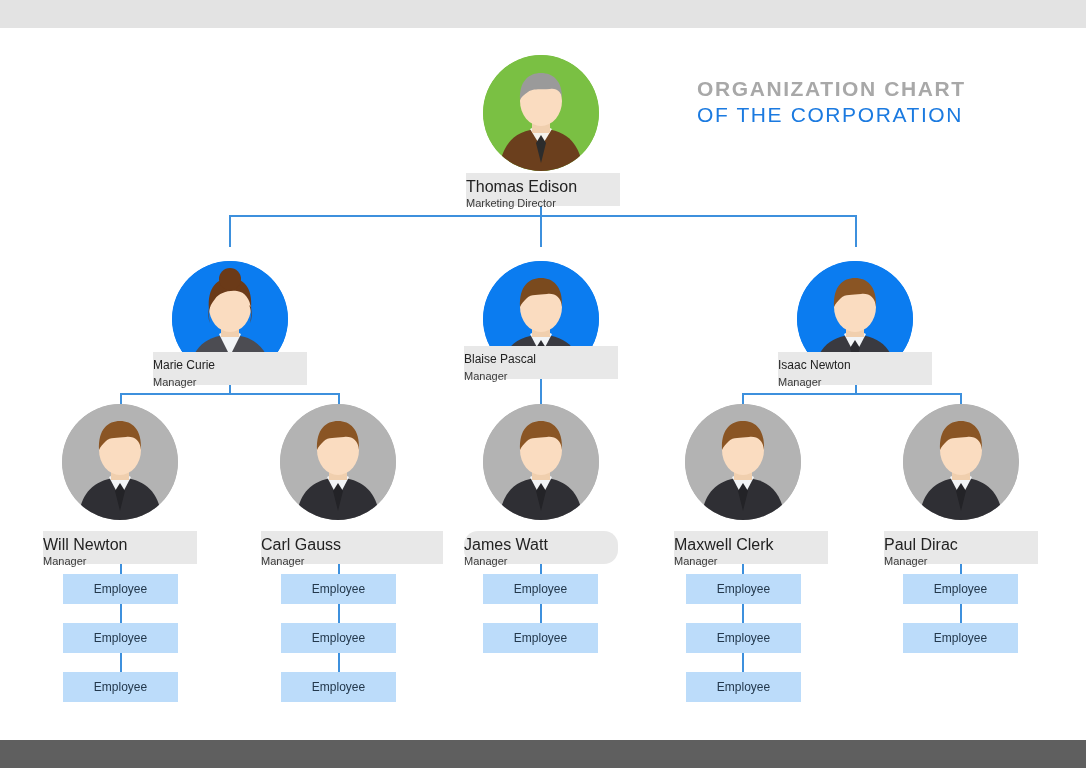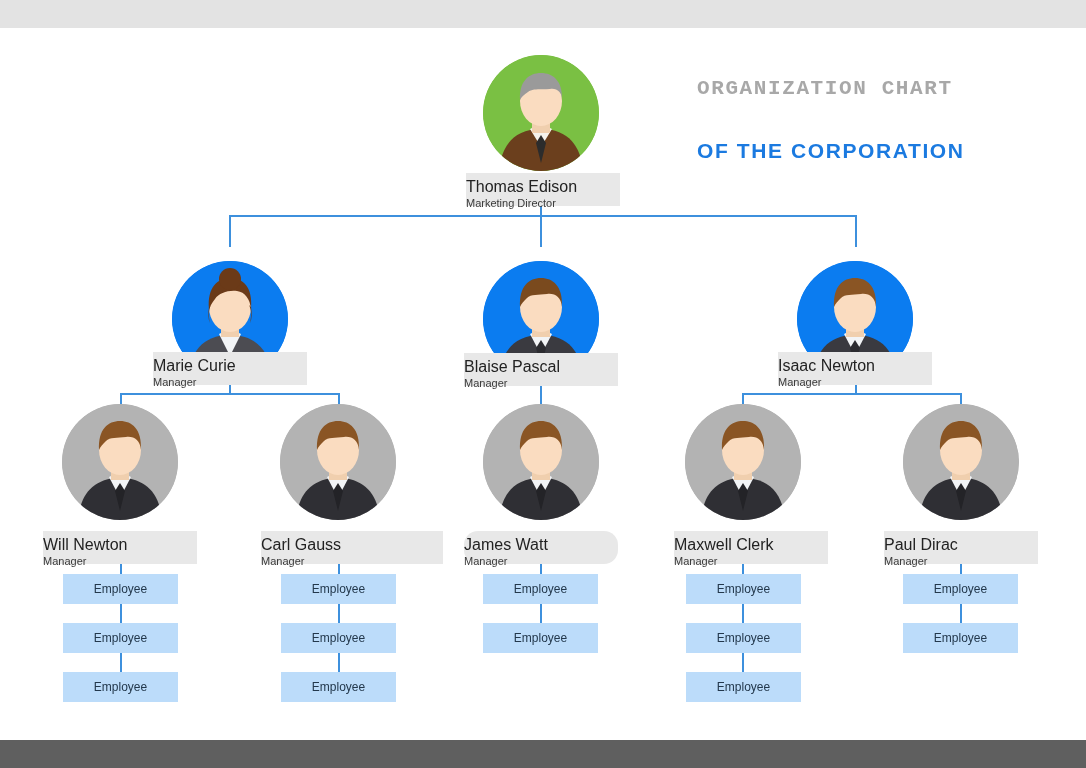--- a/index.html
+++ b/index.html
@@ -45,30 +45,28 @@
     width: 330px;
     text-align: left;
   }
   #chart-title .line1 {
     font-size: 21px;
     font-weight: bold;
     letter-spacing: 1.6px;
     color: #a8a8a8;
     line-height: 26px;
     white-space: nowrap;
-    font-family: Liberation Mono, monospace;
   }
   #chart-title .line2 {
     font-size: 21px;
-    font-weight: bold;
+    font-weight: normal;
     letter-spacing: 1.6px;
     color: #1b7ae0;
     line-height: 26px;
     white-space: nowrap;
-    margin-top: 36px;
   }
 
   
   .conn {
     position: absolute;
     background: #3d90dd;
   }
   .conn.v { width: 2px; }
   .conn.h { height: 2px; }
 
@@ -97,21 +95,21 @@
   .nodelabel .rl {
     display: block;
     color: #3a3a3a;
     font-size: 11px;
     line-height: 14px;
     white-space: nowrap;
   }
 
   
   .lvl0 .nodelabel .nm { font-size: 16px; }
-  .lvl1 .nodelabel .nm { font-size: 16px; }
+  .lvl1 .nodelabel .nm { font-size: 12px; }
   .lvl2 .nodelabel .nm { font-size: 16px; }
 
   
   .emp {
     position: absolute;
     background: #bcdcfa;
     color: #23384c;
     font-size: 12px;
     text-align: center;
     line-height: 30px;
@@ -201,21 +199,21 @@
       <svg viewBox="0 0 116 116" width="116" height="116" aria-hidden="true">
         <circle cx="58" cy="58" r="58" fill="#0b7cf0"></circle>
         <path d="M58 74 C30 74 18 92 16 116 L100 116 C98 92 86 74 58 74 Z" fill="#3a3a40"></path>
         <path d="M47 73 L58 94 L69 73 L63 70 L53 70 Z" fill="#f2f4f6"></path>
         <path d="M58 79 L53 87 L58 107 L63 87 Z" fill="#2b2b30"></path>
         <rect x="49" y="60" width="18" height="16" fill="#f0cfae"></rect>
         <ellipse cx="58" cy="46" rx="21" ry="25" fill="#fadcc0"></ellipse>
         <path d="M37 46 C36 25 46 17 58 17 C70 17 80 25 79 46 C78 36 72 32 64 33 C55 34 48 33 44 37 C41 40 38 43 37 46 Z" fill="#7a4a1e"></path>
       </svg>
     </div>
-    <div class="nodelabel" style="left:464px; top:325px; width:154px; height:33px;">
+    <div class="nodelabel" style="left:464px; top:318px; width:154px; height:33px;">
       <span class="nm">Blaise Pascal</span>
       <span class="rl">Manager</span>
     </div>
   </div>
 
   <div class="node lvl1">
     <div class="avatar" style="left:797px; top:233px; width:116px; height:116px; background:#0b7cf0;">
       <svg viewBox="0 0 116 116" width="116" height="116" aria-hidden="true">
         <circle cx="58" cy="58" r="58" fill="#0b7cf0"></circle>
         <path d="M58 74 C30 74 18 92 16 116 L100 116 C98 92 86 74 58 74 Z" fill="#3a3a40"></path>

